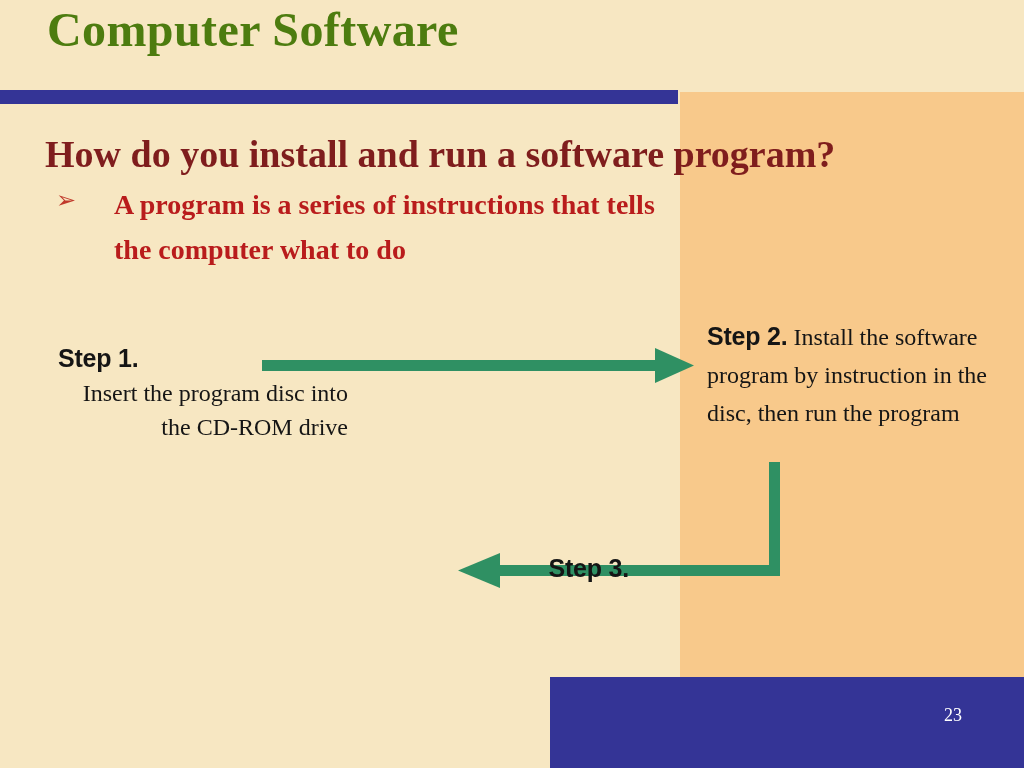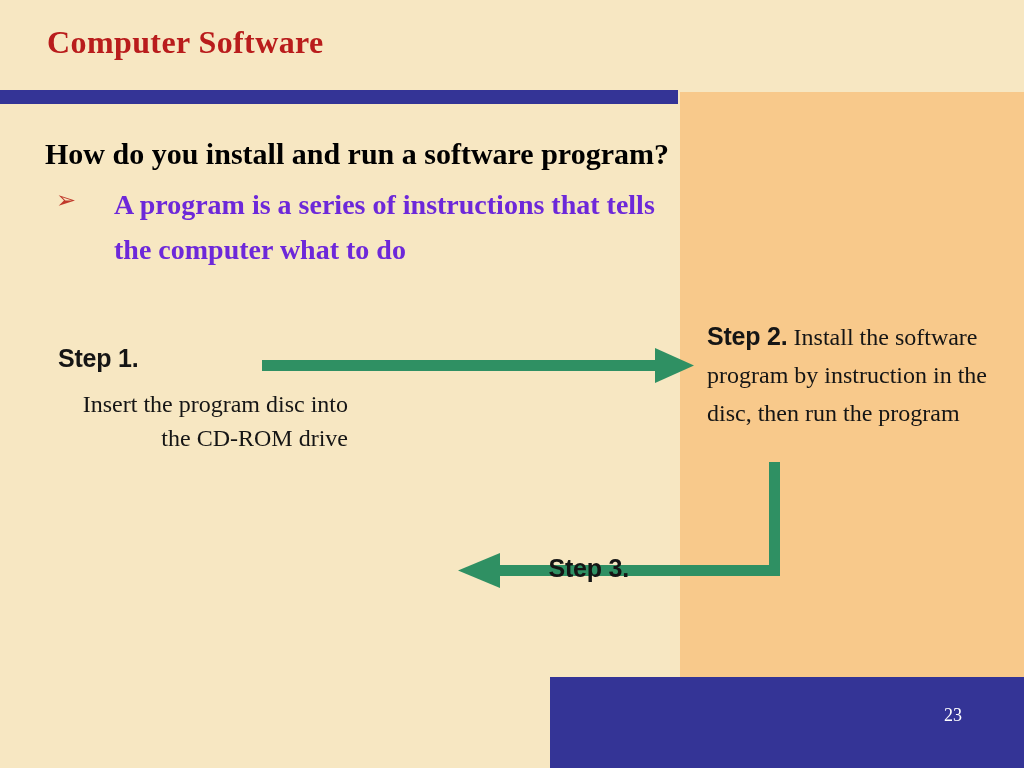--- a/index.html
+++ b/index.html
@@ -56,38 +56,38 @@
     color: #FFFFFF;
     font-family: "Liberation Serif", "DejaVu Serif", serif;
     font-size: 18px;
     line-height: 22px;
   }
 
   
   .slide-title {
     position: absolute;
     left: 47px;
-    top: 18px;
-    color: #b91c1c;
-    font-family: "Liberation Serif", "DejaVu Serif", serif;
-    font-size: 32px;
+    top: 6px;
+    color: #4d7c0f;
+    font-family: "Liberation Serif", "DejaVu Serif", serif;
+    font-size: 48px;
     font-weight: bold;
     line-height: 48px;
     letter-spacing: 0.4px;
     white-space: nowrap;
   }
 
   
   .question {
     position: absolute;
     left: 45px;
     top: 137px;
-    color: #000000;
-    font-family: "Liberation Serif", "DejaVu Serif", serif;
-    font-size: 30px;
+    color: #7f1d1d;
+    font-family: "Liberation Serif", "DejaVu Serif", serif;
+    font-size: 38px;
     font-weight: bold;
     line-height: 34px;
     white-space: nowrap;
   }
   .bullet-row {
     position: absolute;
     left: 52px;
     top: 182px;
     width: 620px;
     display: flex;
@@ -99,21 +99,21 @@
     color: #C0392B;
     font-family: "DejaVu Sans", sans-serif;
     font-size: 24px;
     line-height: 36px;
     text-align: left;
     padding-left: 4px;
     box-sizing: border-box;
   }
   .bullet-text {
     flex: 1 1 auto;
-    color: #6d28d9;
+    color: #b91c1c;
     font-family: "Liberation Serif", "DejaVu Serif", serif;
     font-size: 28px;
     font-weight: bold;
     line-height: 45px;
   }
 
   
   .step-block {
     position: absolute;
     color: #151515;
@@ -129,21 +129,21 @@
     font-size: 24px;
     font-weight: normal;
     line-height: 34px;
   }
 
   #step1 {
     left: 58px;
     top: 344px;
     width: 290px;
   }
-  #step1 .step-head { display: block; margin-bottom: 14px; }
+  #step1 .step-head { display: block; margin-bottom: 3px; }
   #step1 .step-body { display: block; text-align: right; }
 
   #step2 {
     left: 707px;
     top: 318px;
     width: 292px;
     line-height: 37px;
   }
   #step2 .step-head { display: inline; }
   #step2 .step-body { display: inline; }

